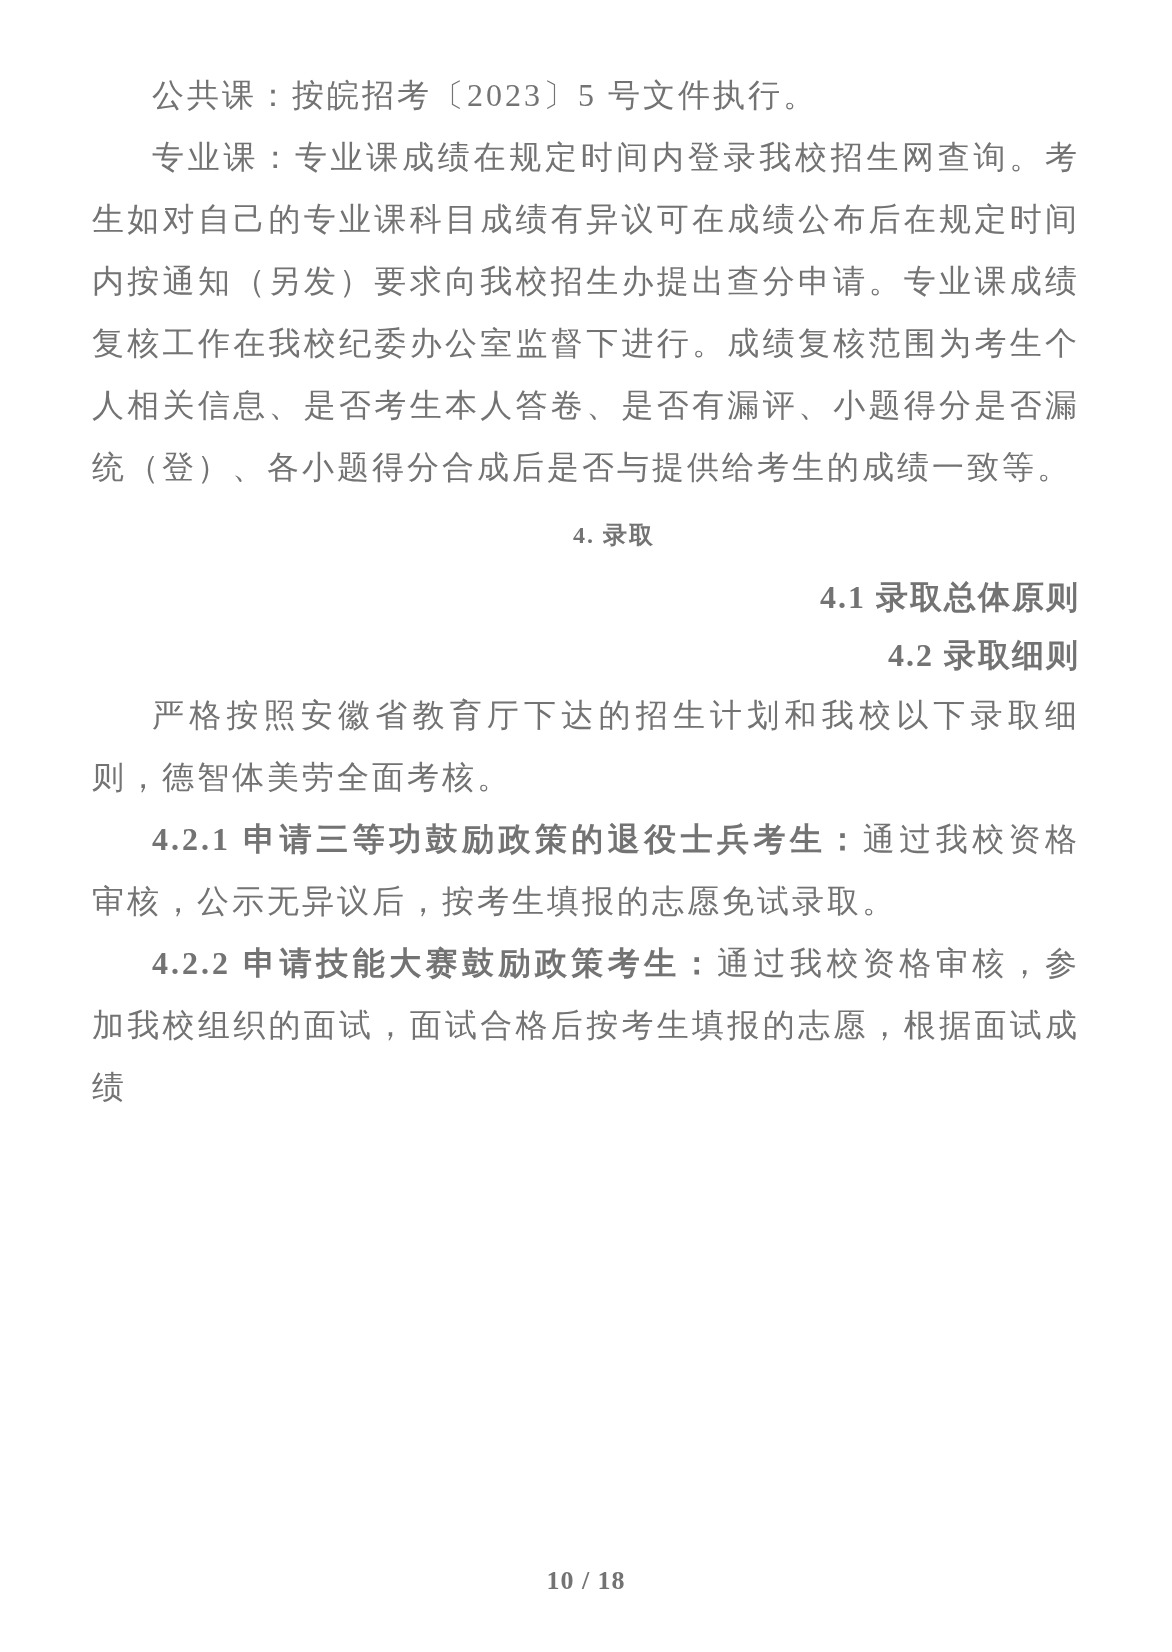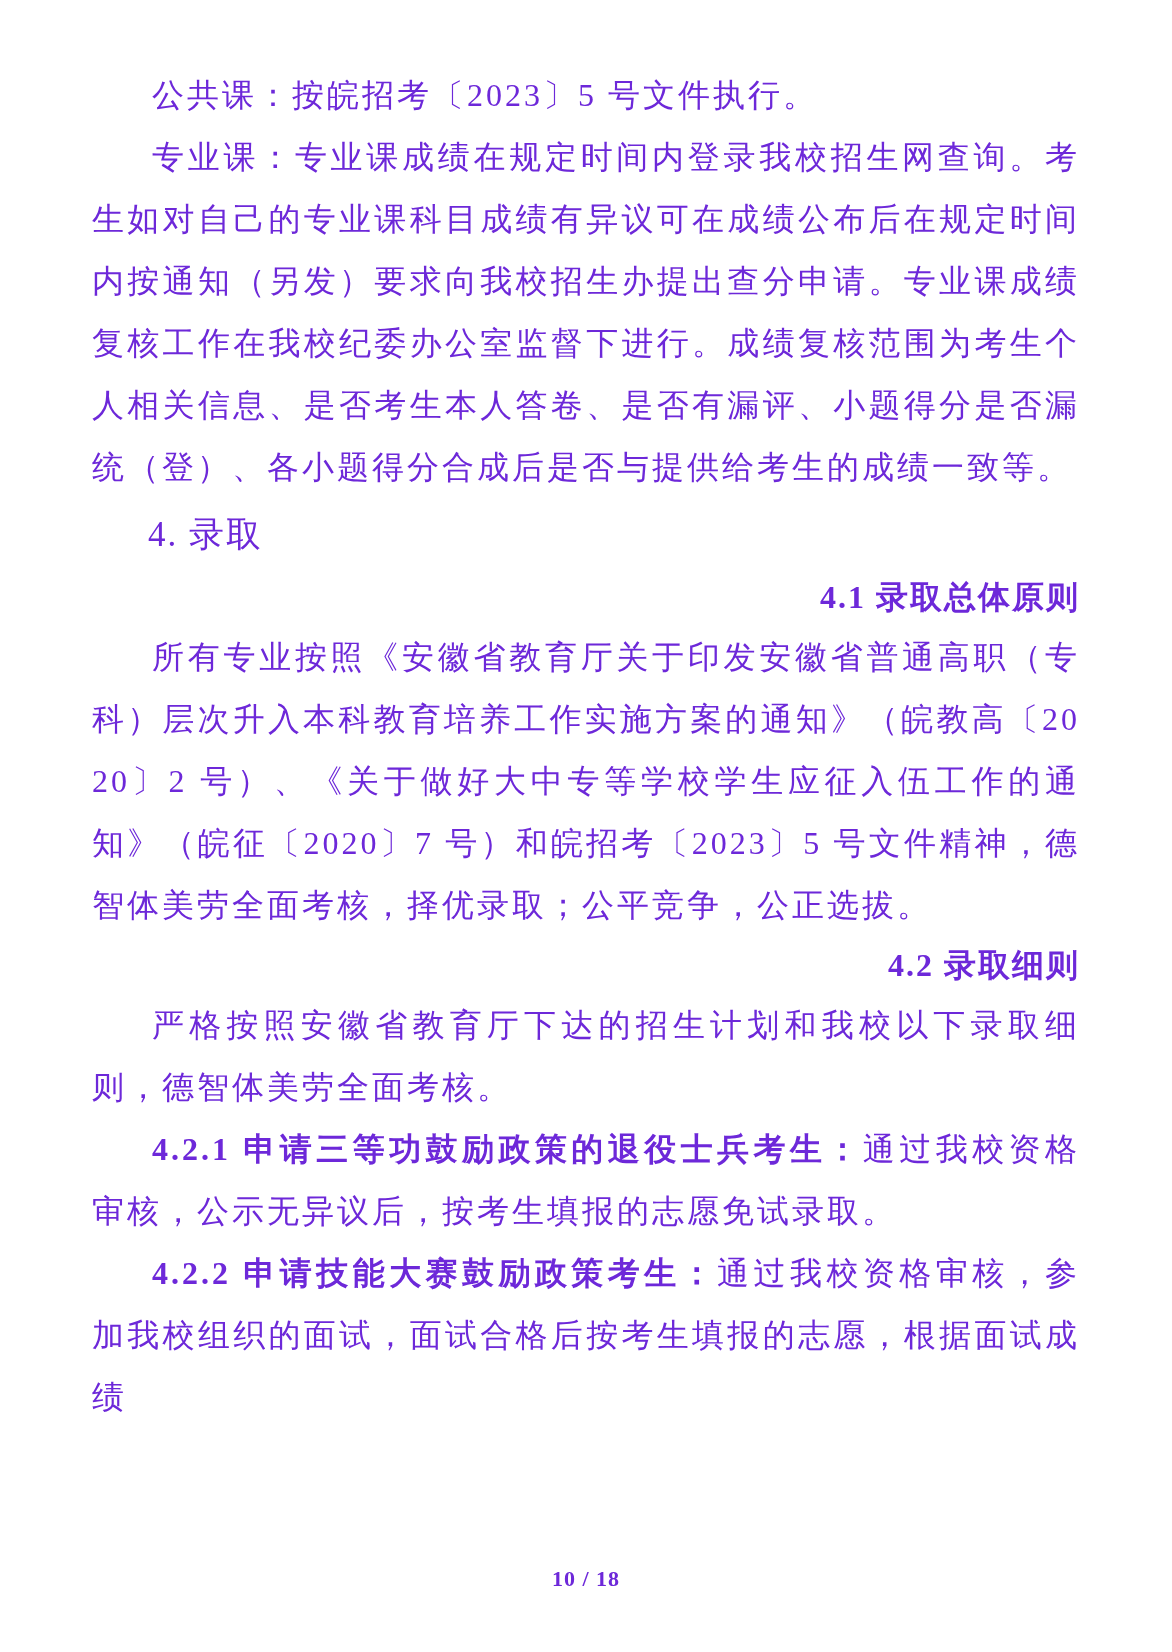--- a/index.html
+++ b/index.html
@@ -5,21 +5,21 @@
   html, body {
     margin: 0;
     padding: 0;
     background: #ffffff;
   }
   .page {
     position: relative;
     width: 1172px;
     height: 1652px;
     background: #ffffff;
-    color: #6d28d9;
+    color: #737373;
     font-family: "Liberation Serif", "DejaVu Serif", serif;
     overflow: hidden;
     box-sizing: border-box;
   }
   .content {
     position: absolute;
     left: 92px;
     top: 64px;
     width: 988px;
   }
@@ -32,56 +32,56 @@
     text-justify: inter-character;
     text-align-last: left;
     text-indent: 60px;
     word-break: break-all;
   }
   .p .seg-bold {
     font-weight: bold;
   }
   .h1 {
     margin: 8px 0 4px 0;
-    font-size: 35px;
+    font-size: 24px;
     line-height: 58px;
-    font-weight: normal;
+    font-weight: bold;
     letter-spacing: 2px;
     text-indent: 56px;
+    text-align: center;
   }
   .h2 {
     margin: 0;
     font-size: 32px;
     line-height: 58px;
     font-weight: bold;
     letter-spacing: 2px;
     text-indent: 58px;
     text-align: right;
   }
   .footer {
     position: absolute;
     left: 0;
     right: 0;
     top: 1566px;
     text-align: center;
-    font-size: 22px;
+    font-size: 26px;
     font-weight: bold;
     letter-spacing: 1px;
     font-family: "Liberation Serif", "DejaVu Serif", serif;
   }
 </style>
 </head>
 <body>
 
 <div class="page">
   <div class="content" id="doc-content">
       <p class="p"><span class="seg">公共课：按皖招考〔2023〕5 号文件执行。</span></p>
       <p class="p"><span class="seg">专业课：专业课成绩在规定时间内登录我校招生网查询。考生如对自己的专业课科目成绩有异议可在成绩公布后在规定时间内按通知（另发）要求向我校招生办提出查分申请。专业课成绩复核工作在我校纪委办公室监督下进行。成绩复核范围为考生个人相关信息、是否考生本人答卷、是否有漏评、小题得分是否漏统（登）、各小题得分合成后是否与提供给考生的成绩一致等。</span></p>
       <div class="h1"><span class="seg-bold">4. 录取</span></div>
       <div class="h2"><span class="seg-bold">4.1 录取总体原则</span></div>
-      <p class="p"><span class="seg">所有专业按照《安徽省教育厅关于印发安徽省普通高职（专科）层次升入本科教育培养工作实施方案的通知》（皖教高〔2020〕2 号）、《关于做好大中专等学校学生应征入伍工作的通知》（皖征〔2020〕7 号）和皖招考〔2023〕5 号文件精神，德智体美劳全面考核，择优录取；公平竞争，公正选拔。</span></p>
       <div class="h2"><span class="seg-bold">4.2 录取细则</span></div>
       <p class="p"><span class="seg">严格按照安徽省教育厅下达的招生计划和我校以下录取细则，德智体美劳全面考核。</span></p>
       <p class="p"><span class="seg-bold">4.2.1 申请三等功鼓励政策的退役士兵考生：</span><span class="seg">通过我校资格审核，公示无异议后，按考生填报的志愿免试录取。</span></p>
       <p class="p"><span class="seg-bold">4.2.2 申请技能大赛鼓励政策考生：</span><span class="seg">通过我校资格审核，参加我校组织的面试，面试合格后按考生填报的志愿，根据面试成绩</span></p>
     </div>
   <div class="footer">10 / 18</div>
 </div>
 
 </body></html>

